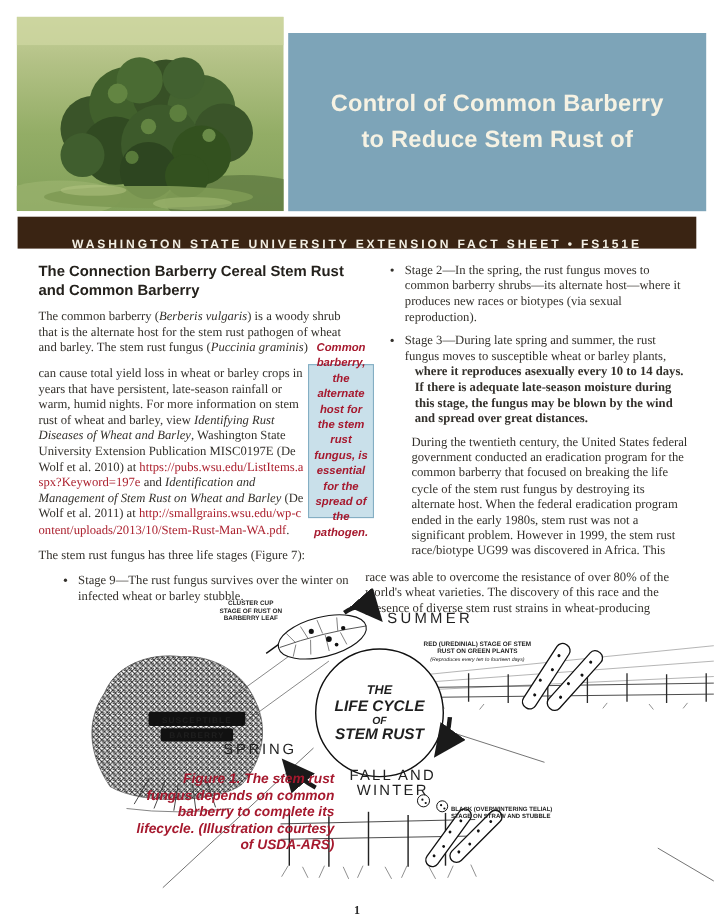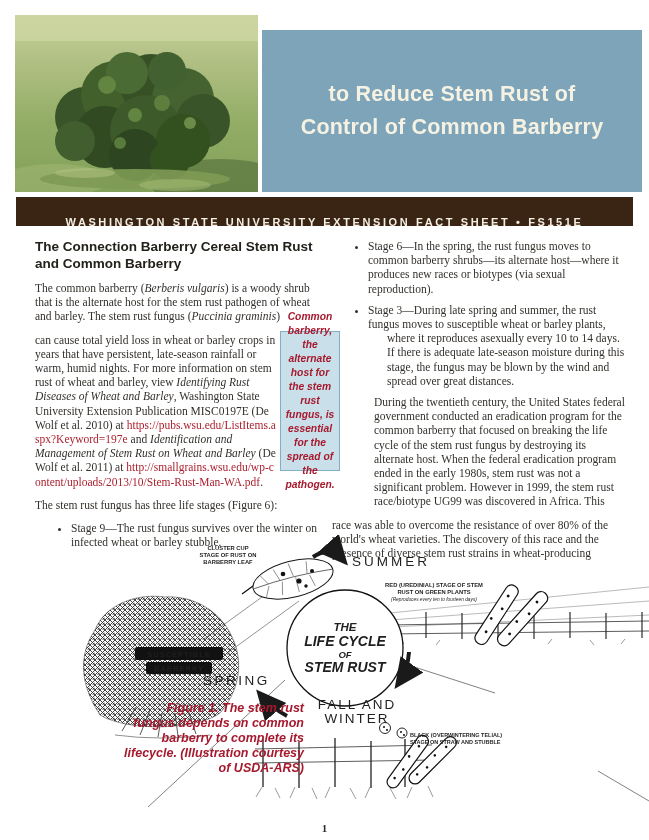--- a/index.html
+++ b/index.html
@@ -22,21 +22,21 @@
   .col-right{position:absolute;left:332px;top:239px;width:294px;}
   h2.sec{font-family:"Liberation Sans","DejaVu Sans",sans-serif;font-size:13.5px;line-height:16.5px;
          font-weight:bold;color:#24211c;margin:0 0 9px 0;}
   .para{font-size:11.5px;line-height:14.2px;margin:0 0 9px 0;}
   .pb{width:241px;}
   .pc{width:245px;}
   .run-italic{font-style:italic;}
   .run-link{color:#ab1f2d;word-break:break-all;}
   ul.blist{margin:0;padding:0 0 0 36px;list-style:disc;}
   ul.blist li{font-size:11.5px;line-height:14.2px;margin:0 0 7px 0;}
-  .indent2{margin-left:19px;}
+  .indent2{margin-left:9px;font-weight:bold;}
   .squeezed{margin-left:42px;width:251px;}
   .fullw{width:294px;}
 
   
   .callout{position:absolute;left:280px;top:331px;width:60px;height:140px;box-sizing:border-box;
            background:#c9e0ea;border:1px solid #84aec3;display:flex;align-items:center;justify-content:center;
            padding:4px 5px;}
   .callout span{font-family:"Liberation Sans","DejaVu Sans",sans-serif;font-weight:bold;font-style:italic;
                 font-size:10.3px;line-height:14px;color:#a6192e;text-align:center;}
 
@@ -90,45 +90,45 @@
         <circle cx="175" cy="108" r="6" fill="#6a8c48"></circle>
         <circle cx="105" cy="128" r="6" fill="#587a3a"></circle>
       </g>
       <ellipse cx="120" cy="164" rx="95" ry="10" fill="#7e9a54" opacity="0.9"></ellipse>
       <ellipse cx="70" cy="158" rx="30" ry="5" fill="#b5c583" opacity="0.5"></ellipse>
       <ellipse cx="160" cy="170" rx="36" ry="6" fill="#a8bd77" opacity="0.5"></ellipse>
     </svg>
   </div>
 
   <div class="titlebox">
+    <div class="title-line">Control of Common Barberry</div>
     <div class="title-line">to Reduce Stem Rust of</div>
-    <div class="title-line">Control of Common Barberry</div>
   </div>
 
   <div class="banner">
     <span>WASHINGTON STATE UNIVERSITY EXTENSION FACT SHEET • FS151E</span>
   </div>
 
   <div class="col-left">
     <h2 class="sec">The Connection Barberry Cereal Stem Rust and Common Barberry</h2>
     <p class="para pa"><span class="run-normal">The common barberry (</span><span class="run-italic">Berberis vulgaris</span><span class="run-normal">) is a woody shrub that is the alternate host for the stem rust pathogen of wheat and barley. The stem rust fungus (</span><span class="run-italic">Puccinia graminis</span><span class="run-normal">)</span></p>
     <p class="para pb"><span class="run-normal">can cause total yield loss in wheat or barley crops in years that have persistent, late-season rainfall or warm, humid nights. For more information on stem rust of wheat and barley, view </span><span class="run-italic">Identifying Rust Diseases of Wheat and Barley</span><span class="run-normal">, Washington State University Extension Publication MISC0197E (De Wolf et al. 2010) at </span><span class="run-link">https://pubs.wsu.edu/ListItems.aspx?Keyword=197e</span><span class="run-normal"> and </span><span class="run-italic">Identification and Management of Stem Rust on Wheat and Barley</span><span class="run-normal"> (De Wolf et al. 2011) at </span><span class="run-link">http://smallgrains.wsu.edu/wp-content/uploads/2013/10/Stem-Rust-Man-WA.pdf</span><span class="run-normal">.</span></p>
-    <p class="para pc">The stem rust fungus has three life stages (Figure 6):</p>
+    <p class="para pc">The stem rust fungus has three life stages (Figure 7):</p>
     <ul class="blist">
       <li>Stage 9—The rust fungus survives over the winter on infected wheat or barley stubble.</li>
     </ul>
   </div>
 
   <div class="callout">
     <span>Common barberry, the alternate host for the stem rust fungus, is essential for the spread of the pathogen.</span>
   </div>
 
   <div class="col-right">
     <ul class="blist">
-      <li>Stage 6—In the spring, the rust fungus moves to common barberry shrubs—its alternate host—where it produces new races or biotypes (via sexual reproduction).</li>
+      <li>Stage 2—In the spring, the rust fungus moves to common barberry shrubs—its alternate host—where it produces new races or biotypes (via sexual reproduction).</li>
       <li>
         <span>Stage 3—During late spring and summer, the rust fungus moves to susceptible wheat or barley plants,</span>
         <div class="indent2">where it reproduces asexually every 10 to 14 days. If there is adequate late-season moisture during this stage, the fungus may be blown by the wind and spread over great distances.</div>
       </li>
     </ul>
     <p class="para squeezed">During the twentieth century, the United States federal government conducted an eradication program for the common barberry that focused on breaking the life cycle of the stem rust fungus by destroying its alternate host. When the federal eradication program ended in the early 1980s, stem rust was not a significant problem. However in 1999, the stem rust race/biotype UG99 was discovered in Africa. This</p>
     <p class="para fullw">race was able to overcome the resistance of over 80% of the world's wheat varieties. The discovery of this race and the presence of diverse stem rust strains in wheat-producing</p>
   </div>
 
   <div class="diagram">

